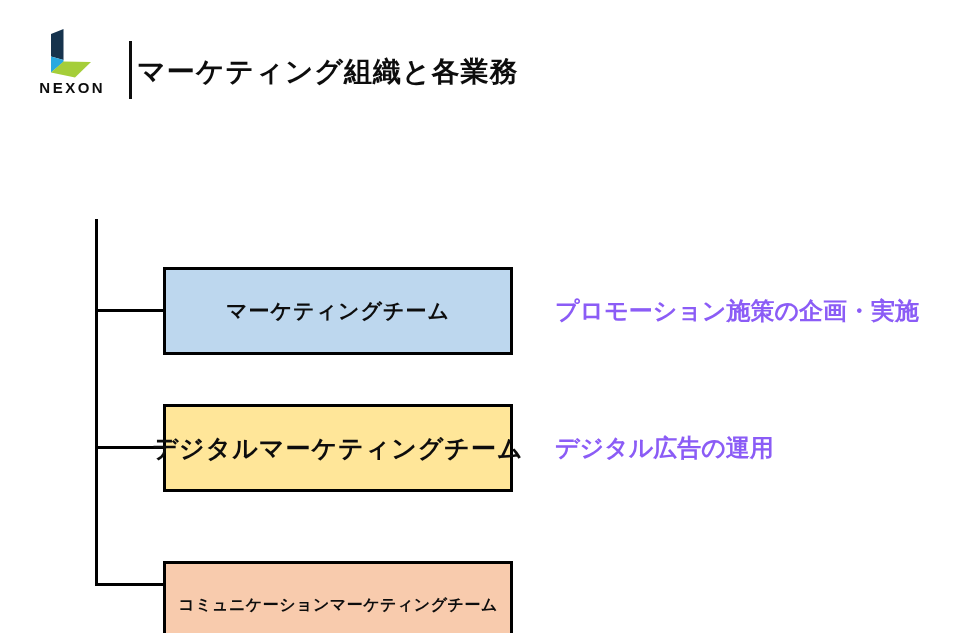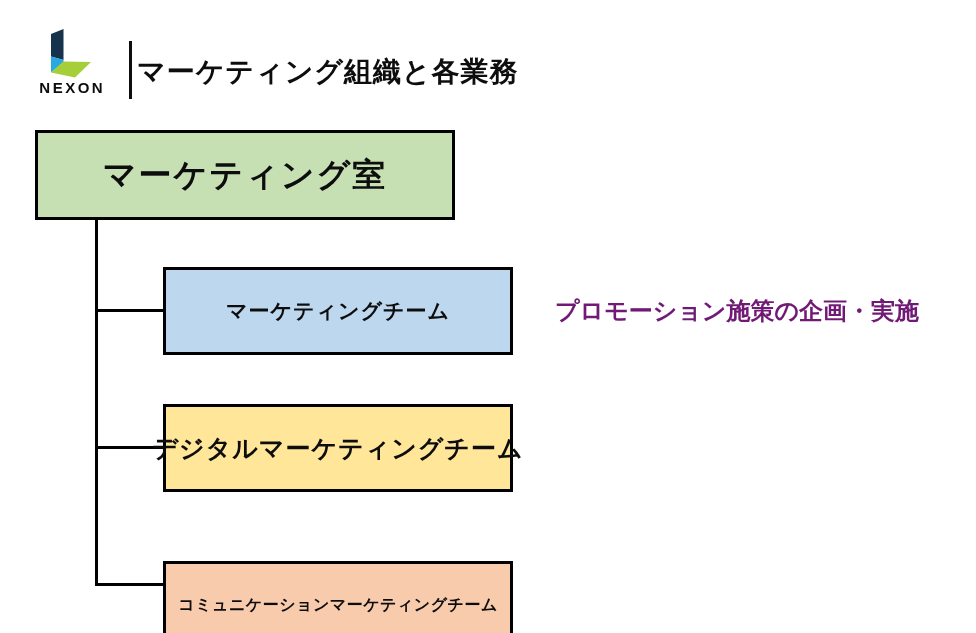--- a/index.html
+++ b/index.html
@@ -32,21 +32,21 @@
   .box-root { left: 35px; top: 118px; width: 420px; height: 90px; font-size: 33px; letter-spacing: 2px; }
   .box-team { left: 163px; width: 350px; height: 88px; }
   .box-team-0 { top: 255px; font-size: 21px; letter-spacing: 1px; }
   .box-team-1 { top: 392px; font-size: 25px; letter-spacing: 1px; }
   .box-team-2 { top: 549px; font-size: 16px; letter-spacing: 0.5px; text-align: right; }
 
   
   .team-desc {
     position: absolute; left: 555px; height: 88px;
     display: flex; align-items: center;
-    font-size: 24px; font-weight: bold; color: #701a75; white-space: nowrap;
+    font-size: 24px; font-weight: bold; color: #8b5cf6; white-space: nowrap;
   }
   .desc-0 { top: 255px; }
   .desc-1 { top: 392px; }
   .desc-2 { top: 529px; }
 
   
   .conn { position: absolute; background: #000000; }
   .conn-v { left: 95px; top: 207px; width: 3px; height: 367px; }
   .conn-h { left: 95px; width: 70px; height: 3px; }
   .conn-h-0 { top: 297px; }
@@ -69,29 +69,27 @@
 
   <div class="header-divider"></div>
 
   <h1 class="page-title">マーケティング組織と各業務</h1>
 
   <div class="conn conn-v" style="background-color: rgb(0, 0, 0);"></div>
   <div class="conn conn-h conn-h-0" style="background-color: rgb(0, 0, 0);"></div>
   <div class="conn conn-h conn-h-1" style="background-color: rgb(0, 0, 0);"></div>
   <div class="conn conn-h conn-h-2" style="background-color: rgb(0, 0, 0);"></div>
 
-  <div class="org-box box-root" style="background-color: rgb(198, 224, 180);">
-    <span>マーケティング室</span>
-  </div>
 
   <div class="org-box box-team box-team-0" style="background-color: rgb(189, 215, 238);">
     <span>マーケティングチーム</span>
   </div>
   <div class="org-box box-team box-team-1" style="background-color: rgb(255, 230, 153);">
     <span>デジタルマーケティングチーム</span>
   </div>
   <div class="org-box box-team box-team-2" style="background-color: rgb(248, 203, 173);">
     <span>コミュニケーションマーケティングチーム</span>
   </div>
 
   <div class="team-desc desc-0">プロモーション施策の企画・実施</div>
+  <div class="team-desc desc-1">デジタル広告の運用</div>
 
 </div>
 
 </body></html>

